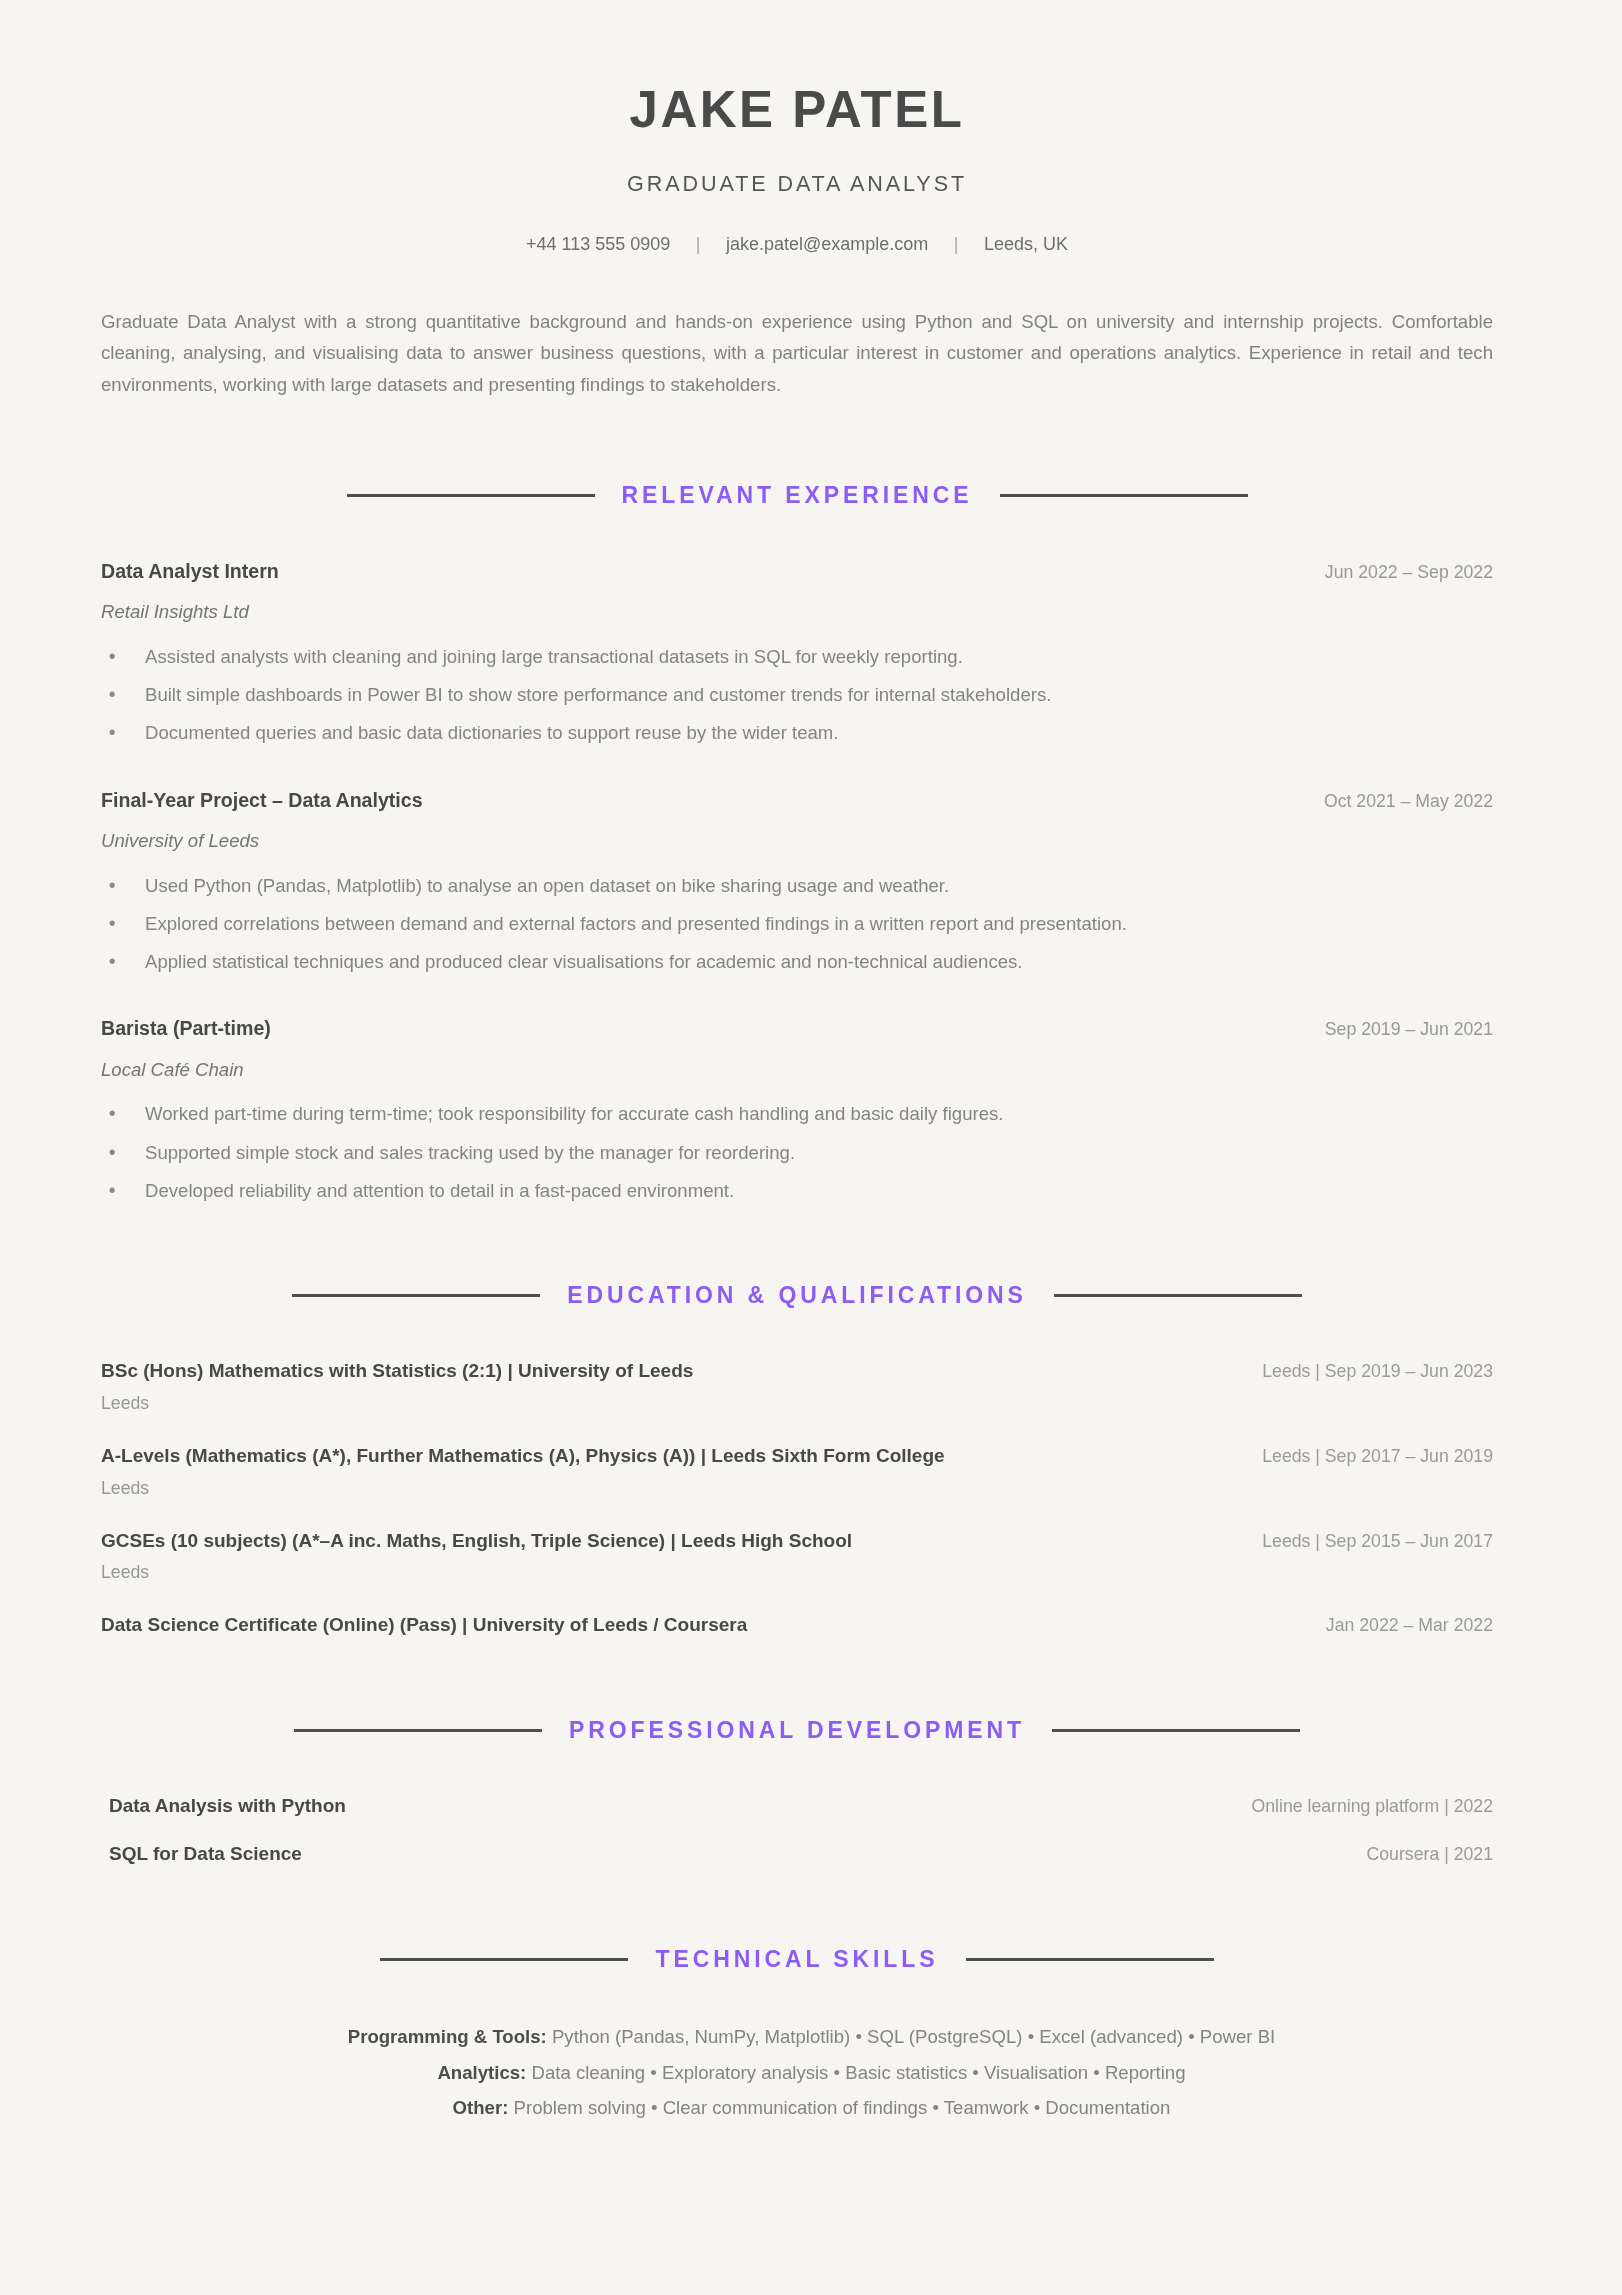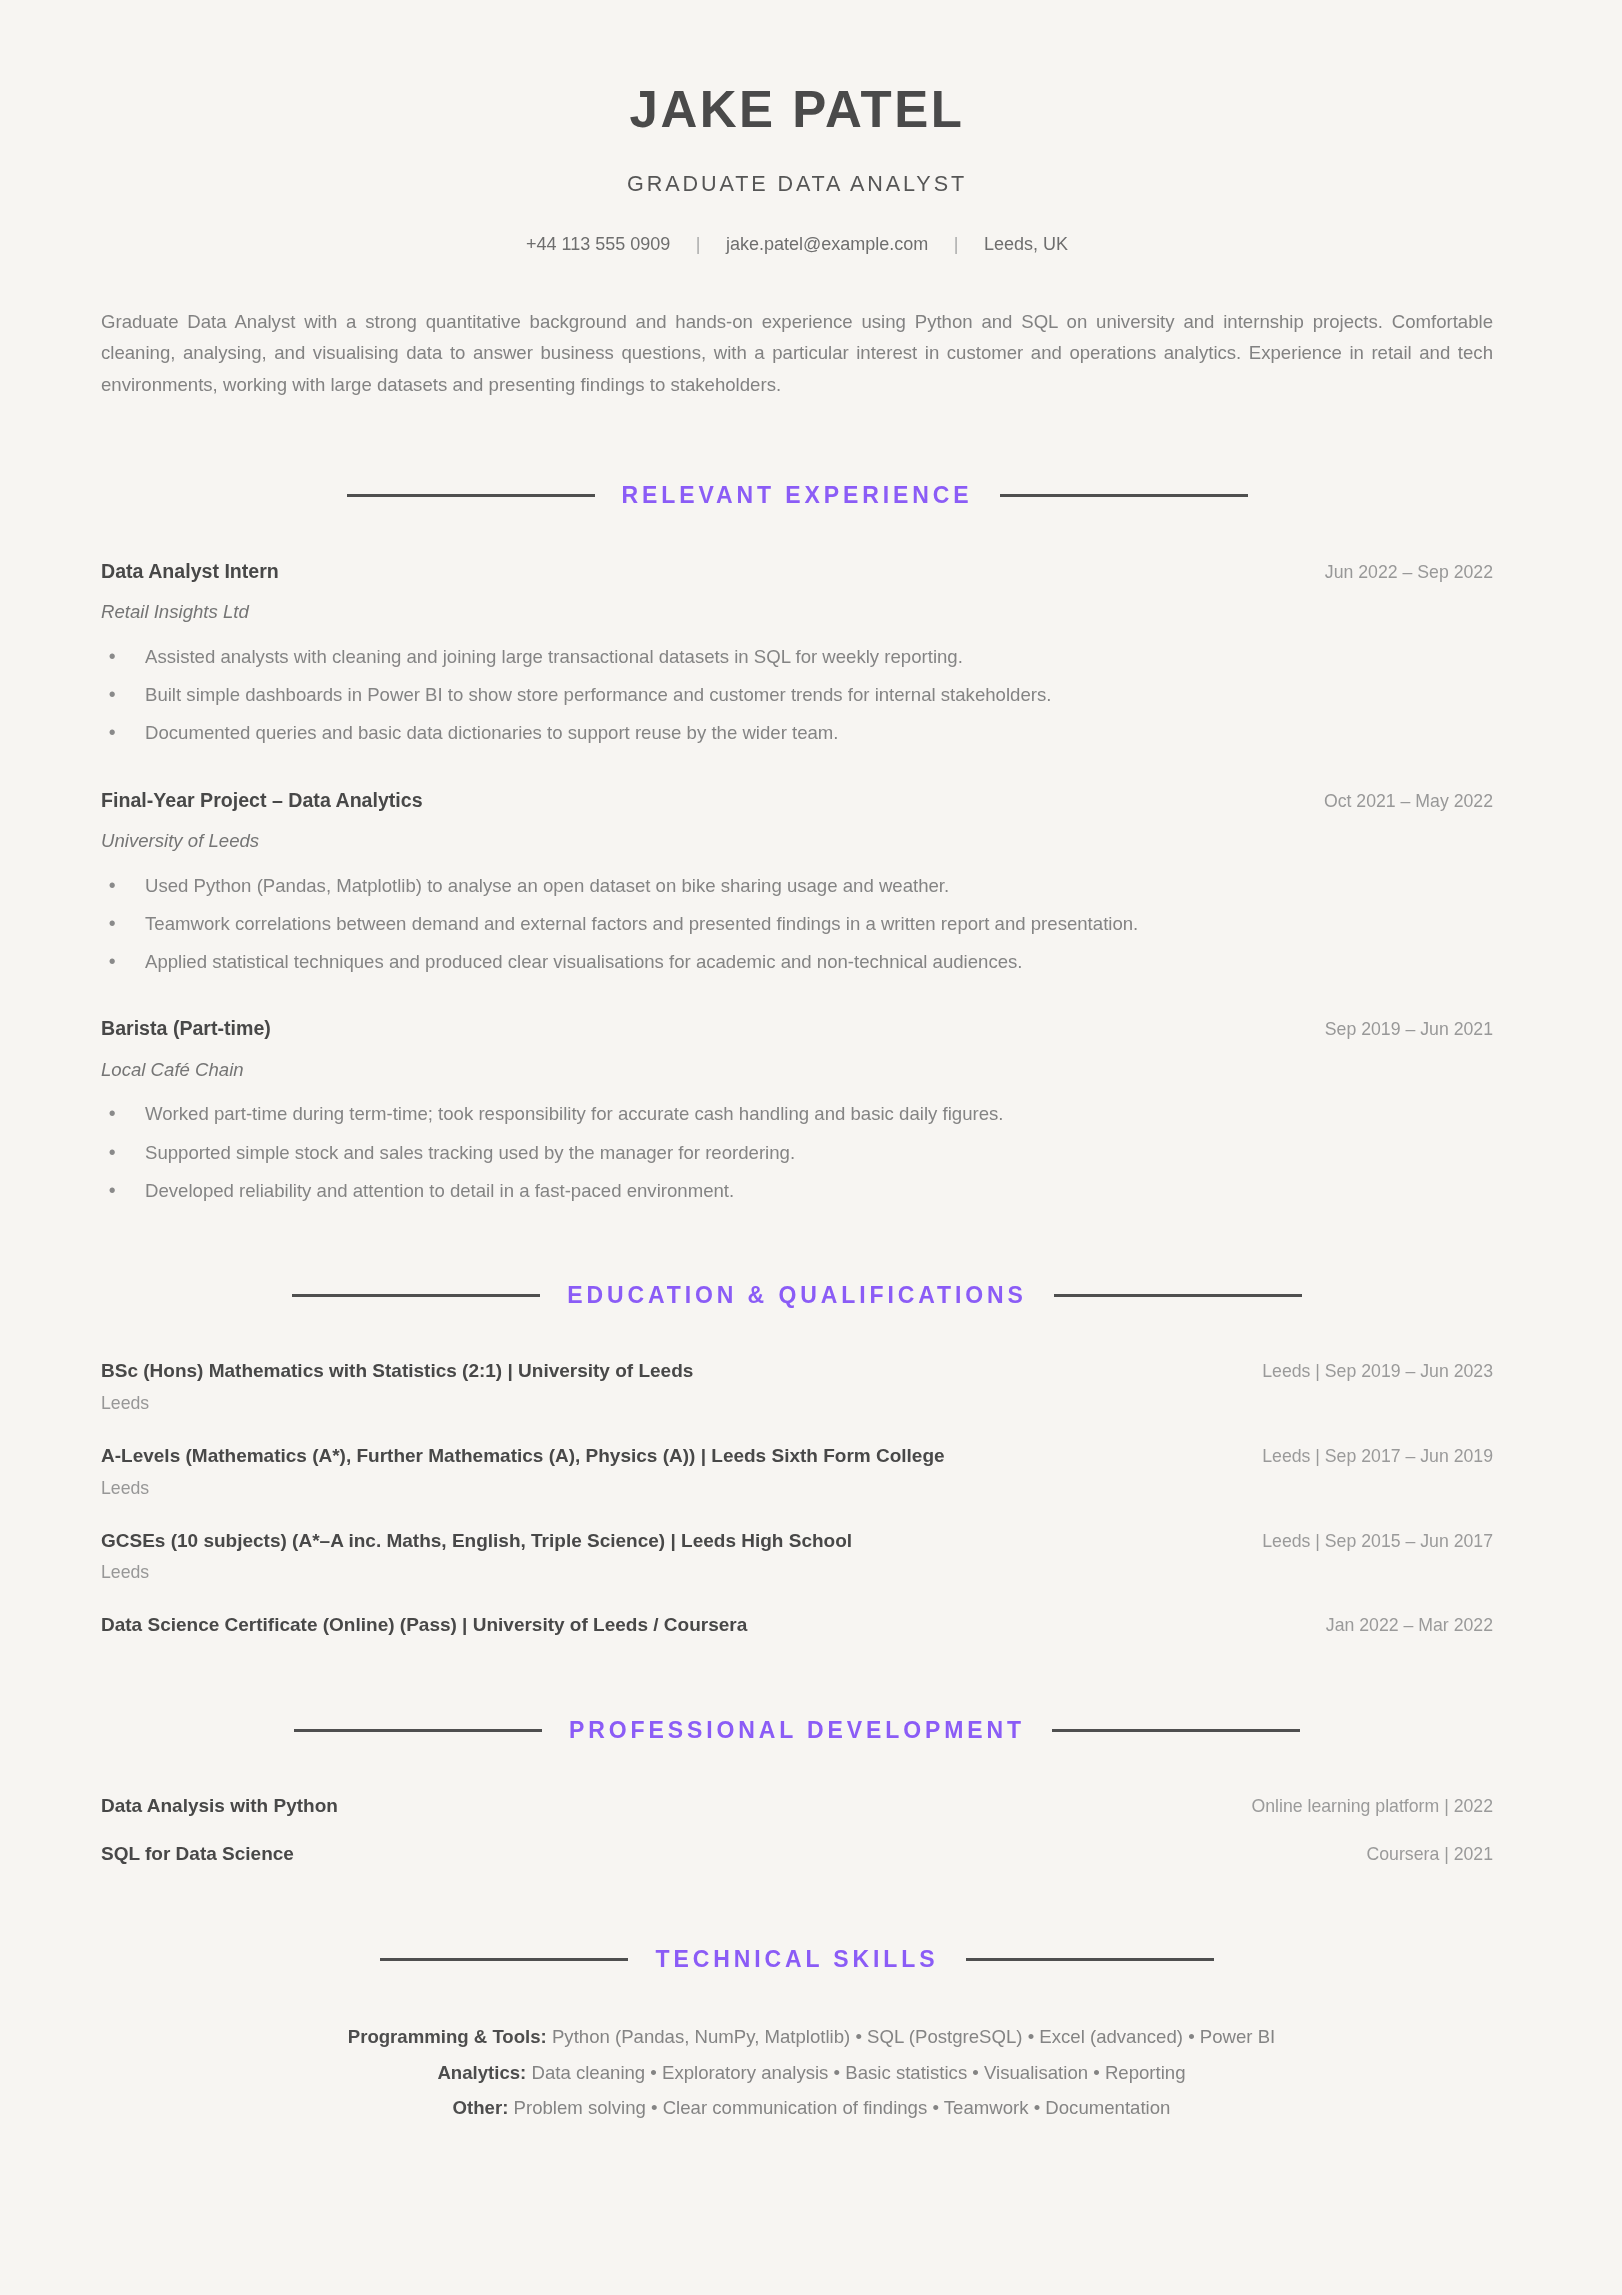--- a/index.html
+++ b/index.html
@@ -146,20 +146,21 @@
   .pd-row {
     display: flex;
     justify-content: space-between;
     align-items: baseline;
     margin-bottom: 25.5px;
   }
   .pd-title {
     font-size: 19px;
     font-weight: bold;
     color: #484848;
+    margin-left: 8px;
   }
   .pd-detail {
     font-size: 17.7px;
     color: #9a9a9a;
     white-space: nowrap;
   }
   
   .skills-line {
     text-align: center;
     font-size: 18.6px;
@@ -206,21 +207,21 @@
   </div>
 
   <div class="job">
     <div class="job-head">
       <span class="job-title">Final-Year Project – Data Analytics</span>
       <span class="job-dates">Oct 2021 – May 2022</span>
     </div>
     <div class="job-company">University of Leeds</div>
     <ul class="bullets">
       <li>Used Python (Pandas, Matplotlib) to analyse an open dataset on bike sharing usage and weather.</li>
-      <li>Teamwork correlations between demand and external factors and presented findings in a written report and presentation.</li>
+      <li>Explored correlations between demand and external factors and presented findings in a written report and presentation.</li>
       <li>Applied statistical techniques and produced clear visualisations for academic and non-technical audiences.</li>
     </ul>
   </div>
 
   <div class="job">
     <div class="job-head">
       <span class="job-title">Barista (Part-time)</span>
       <span class="job-dates">Sep 2019 – Jun 2021</span>
     </div>
     <div class="job-company">Local Café Chain</div>

